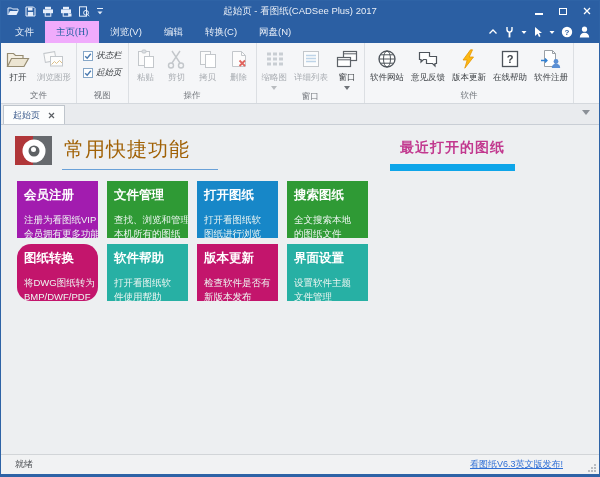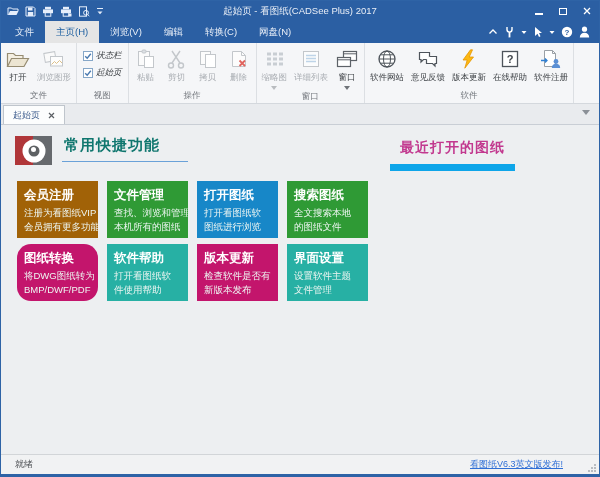--- a/index.html
+++ b/index.html
@@ -18,21 +18,21 @@
                font-size: 9.5px; color: #e9eef6; }
   .win-controls { margin-left: auto; display: flex; height: 100%; z-index: 2; }
   .win-btn { width: 24px; display: flex; align-items: center; justify-content: center; }
   .minbar { width: 8px; height: 2px; background: #fff; margin-top: 6px; }
   .maxbox { width: 8px; height: 7px; border: 1px solid #fff; }
 
   
   .menubar { height: 22px; background: #2b5fa3; display: flex; align-items: stretch; flex: 0 0 auto; }
   .menu-tabs { display: flex; align-items: stretch; padding-left: 3px; }
   .menu-tab { padding: 0 11px; display: flex; align-items: center; font-size: 9.5px; color: #e8eef7; }
-  .menu-tab.active { background: #e5e5e5; color: #1d5fa0; }
+  .menu-tab.active { background: #f0abfc; color: #1d5fa0; font-family: Liberation Serif, serif; }
   .menu-right { margin-left: auto; display: flex; align-items: center; gap: 6px; padding-right: 9px; }
 
   
   .ribbon { height: 61px; background: #f5f6f8; border-bottom: 1px solid #d4d8dd;
             display: flex; flex: 0 0 auto; overflow: hidden; }
   .rgroup { display: flex; flex-direction: column; border-right: 1px solid #dcdfe3; padding: 2px 2px 0; }
   .rgroup-body { flex: 1; display: flex; align-items: stretch; justify-content: center; gap: 1px; }
   .rgroup-label { height: 14px; text-align: center; font-size: 8.5px; color: #73777d; line-height: 13px; }
   .rbtn { display: flex; flex-direction: column; align-items: center; padding: 3px 3px 0; min-width: 26px; }
   .rbtn .ric { height: 22px; display: flex; align-items: center; }
@@ -59,29 +59,29 @@
   .hdr-row { display: flex; align-items: flex-start; padding: 7px 14px 0; }
   .logo { width: 37px; height: 37px; position: relative; flex: 0 0 auto; }
   .logo-red   { position: absolute; left: 0; top: 4px; width: 19px; height: 29px; background: #b03639; }
   .logo-gray  { position: absolute; right: 0; top: 4px; width: 19px; height: 29px; background: #66696d; }
   .logo-circle{ position: absolute; left: 50%; top: 50%; transform: translate(-50%,-50%);
                 width: 23px; height: 23px; background: #fff; border-radius: 50%; }
   .logo-inner { position: absolute; left: 50%; top: 50%; transform: translate(-50%,-50%);
                 width: 11px; height: 11px; border-radius: 50%; background: #5e6164; }
   .logo-dot   { position: absolute; left: 16px; top: 15px; width: 5px; height: 5px; border-radius: 50%; background: #fff; }
   .hdr-left  { margin-left: 10px; padding: 4px 28px 6px 2px; border-bottom: 1px solid #6aa1d8; }
-  .hdr-left-text  { font-size: 15px; font-weight: bold; color: #0f766e; letter-spacing: 1px; }
+  .hdr-left-text  { font-size: 20px; font-weight: normal; color: #a16207; letter-spacing: 1px; }
   .hdr-right { margin-left: auto; margin-right: 70px; padding: 6px 10px 7px; border-bottom: 7px solid #0ea5e9; }
   .hdr-right-text { font-size: 14px; font-weight: bold; color: #c2398f; letter-spacing: 1px; }
 
   .tile-grid { position: absolute; left: 16px; top: 56px; display: grid;
                grid-template-columns: repeat(4, 81px); grid-auto-rows: 57px; gap: 6px 9px; }
   .tile { color: #fff; padding: 6px 7px; overflow: hidden; cursor: default; }
   .tile-title { font-size: 12.5px; font-weight: bold; white-space: nowrap; }
-  .tile-desc { font-size: 9.5px; margin-top: 2px; line-height: 1.5; color: #eef6f2; white-space: nowrap; }
+  .tile-desc { font-size: 9.5px; margin-top: 9px; line-height: 1.5; color: #eef6f2; white-space: nowrap; }
 
   
   .statusbar { height: 20px; background: #f1f2f3; border-top: 1px solid #d2d5d8; display: flex;
                align-items: center; font-size: 9px; color: #4c4f53; flex: 0 0 auto; position: relative; }
   .status-text { padding-left: 14px; }
   .status-link { margin-left: auto; padding-right: 36px; color: #2f6fd6; text-decoration: underline; cursor: pointer; }
   .grip { position: absolute; right: 2px; bottom: 1px; }
 </style>
 </head>
 <body>
@@ -415,21 +415,21 @@
           <div class="logo-dot"></div>
       </div>
       <div class="hdr-left">
         <span class="hdr-left-text">常用快捷功能</span>
       </div>
       <div class="hdr-right">
         <span class="hdr-right-text">最近打开的图纸</span>
       </div>
     </div>
     <div class="tile-grid">
-        <div class="tile" style="background: #a16207;">
+        <div class="tile" style="background: #a21caf;">
           <div class="tile-title">会员注册</div>
           <div class="tile-desc">
             <div>注册为看图纸VIP</div>
             <div>会员拥有更多功能</div>
           </div>
         </div>
         <div class="tile" style="background: rgb(47, 154, 53);">
           <div class="tile-title">文件管理</div>
           <div class="tile-desc">
             <div>查找、浏览和管理</div>

